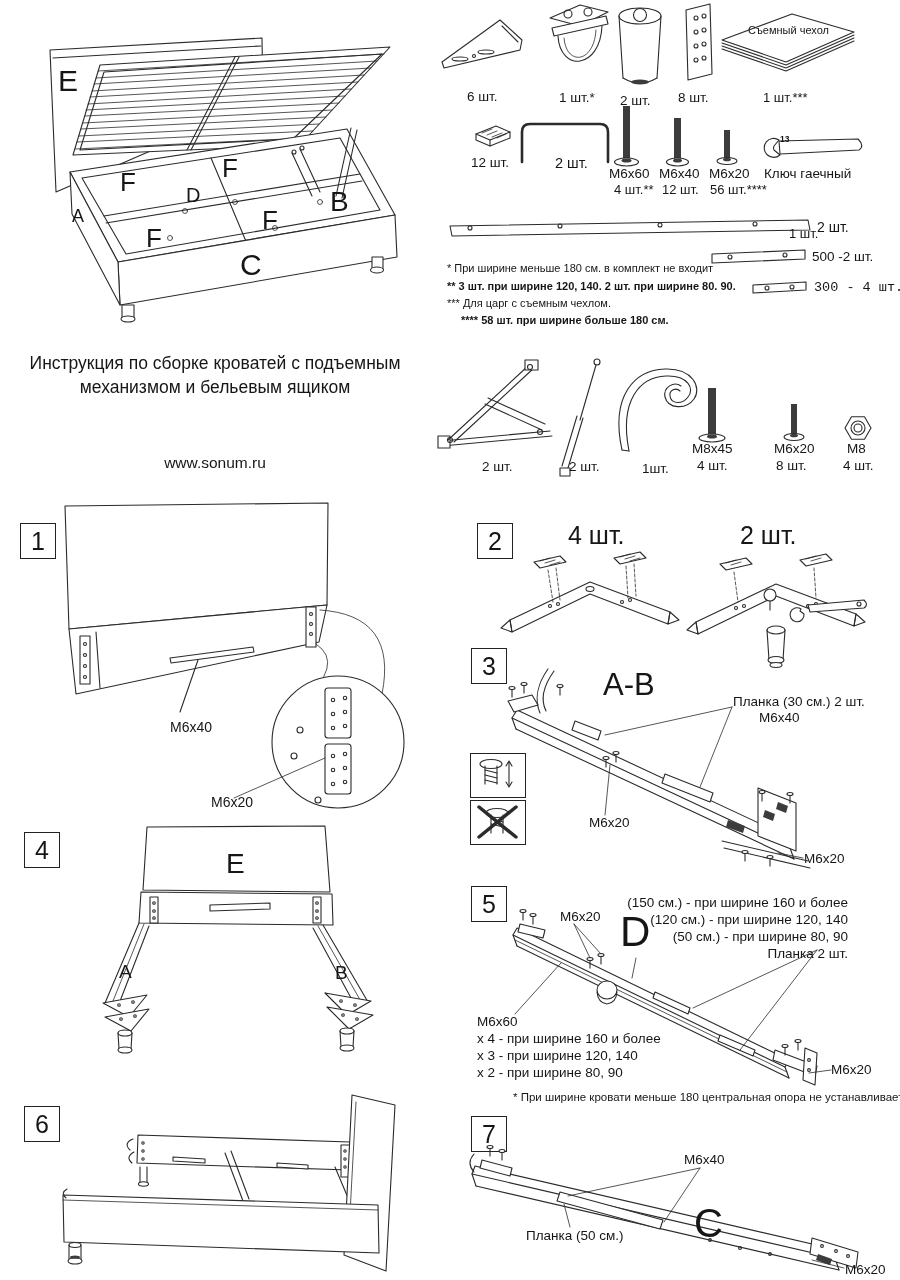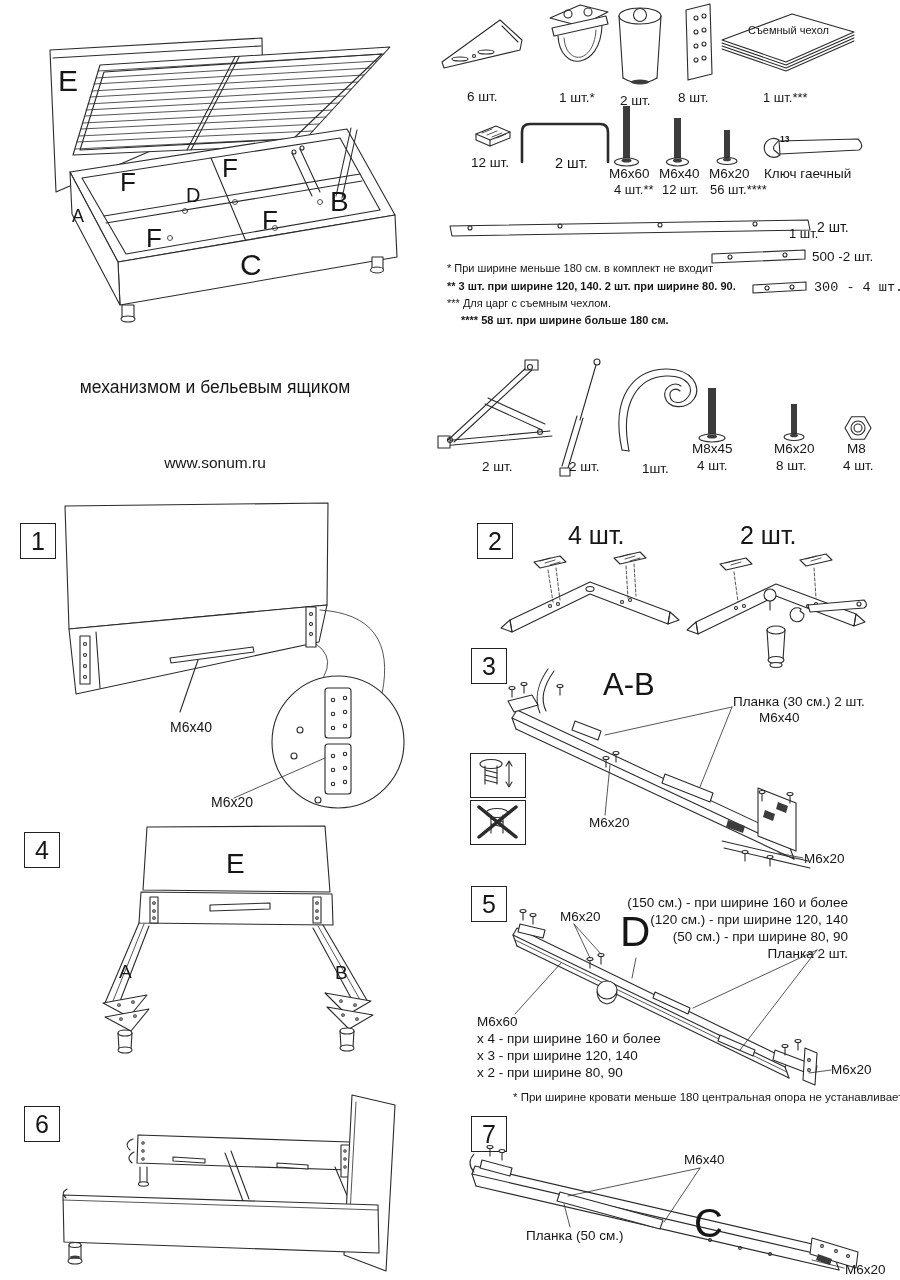--- a/index.html
+++ b/index.html
@@ -210,20 +210,21 @@
   <div class="lb" style="left:789px;top:183px;font-size:13px;margin-top:44px;">1 шт.</div>
   <div class="lb" style="left:780px;top:135px;font-size:8.5px;font-weight:600;">13</div>
   <div class="lb" style="left:817px;top:219px;font-size:14px;">2 шт.</div>
   <div class="lb" style="left:812px;top:249px;font-size:13.5px;">500 -2 шт.</div>
   <div class="lb" style="left:814px;top:280px;font-size:13.5px;font-family:Liberation Mono, monospace;">300 - 4 шт.</div>
   <div class="lb" style="left:447px;top:262px;font-size:11px;">* При ширине меньше 180 см. в комплект не входит</div>
   <div class="lb bold" style="left:447px;top:280px;font-size:11px;">** 3 шт. при ширине  120, 140. 2 шт. при ширине 80. 90.</div>
   <div class="lb" style="left:447px;top:297px;font-size:11px;">*** Для царг с съемным чехлом.</div>
   <div class="lb bold" style="left:461px;top:314px;font-size:11px;">**** 58 шт. при ширине больше 180 см.</div>
 
+  <div class="lb ctr" style="left:0px;top:353px;width:430px;font-size:17.5px;">Инструкция по сборке кроватей с подъемным</div>
   <div class="lb ctr" style="left:0px;top:377px;width:430px;font-size:17.5px;">механизмом и бельевым ящиком</div>
   <div class="lb ctr" style="left:0px;top:454px;width:430px;font-size:15.5px;">www.sonum.ru</div>
 
   <div class="lb" style="left:482px;top:459px;font-size:13.5px;">2 шт.</div>
   <div class="lb" style="left:569px;top:459px;font-size:13.5px;">2 шт.</div>
   <div class="lb" style="left:642px;top:461px;font-size:13.5px;">1шт.</div>
   <div class="lb" style="left:692px;top:441px;font-size:13.5px;">М8х45</div>
   <div class="lb" style="left:697px;top:458px;font-size:13.5px;">4 шт.</div>
   <div class="lb" style="left:774px;top:441px;font-size:13.5px;">М6х20</div>
   <div class="lb" style="left:776px;top:458px;font-size:13.5px;">8 шт.</div>

